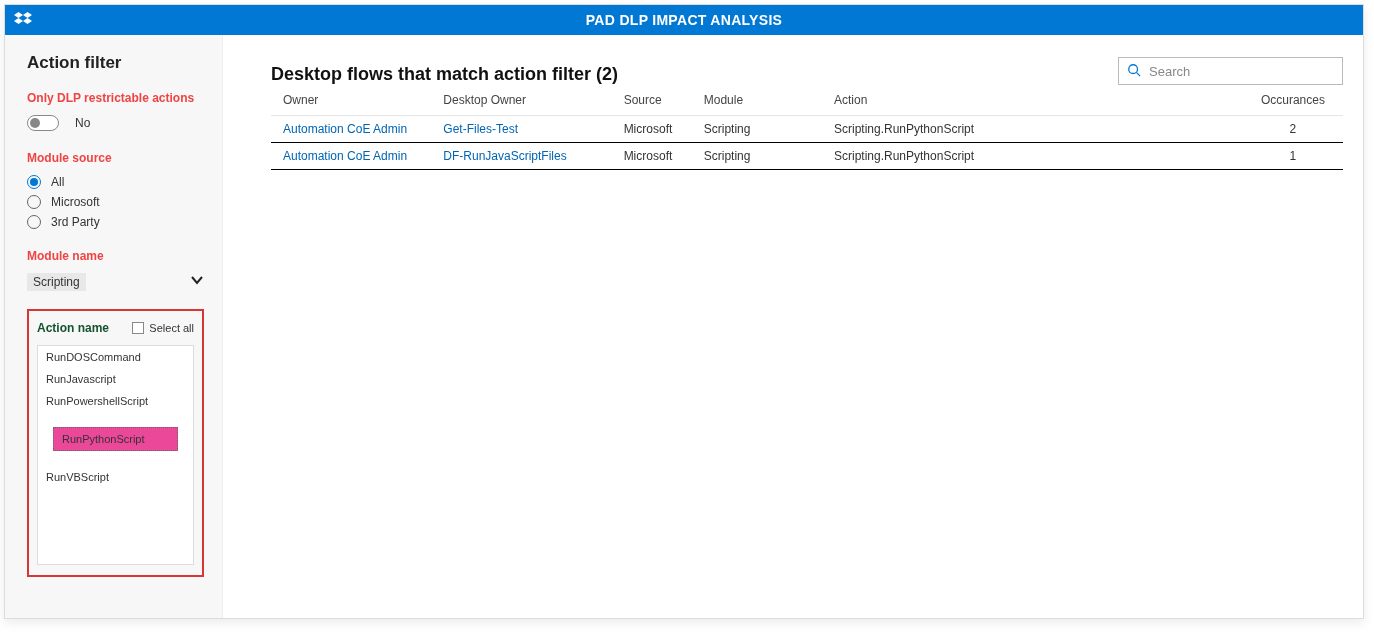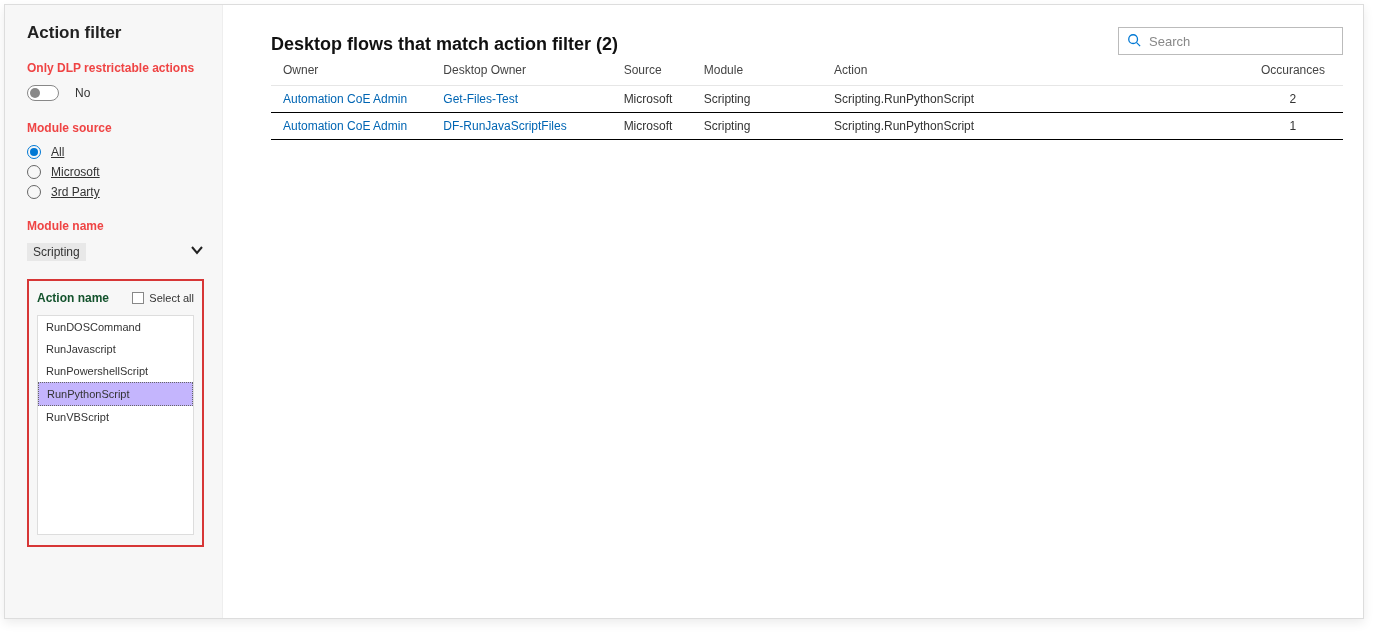--- a/index.html
+++ b/index.html
@@ -90,21 +90,21 @@
       position: absolute;
       left: 2px; top: 2px;
       width: 10px; height: 10px;
       background: #888;
       border-radius: 50%;
     }
     .toggle-label {
       font-size: 12px;
       color: #333;
     }
-    .radio-group { margin-bottom: 20px; text-decoration: underline; }
+    .radio-group { margin-bottom: 20px; }
     .radio-row {
       display: flex;
       align-items: center;
       gap: 10px;
       margin-bottom: 6px;
       font-size: 12px;
       color: #333;
       cursor: pointer;
     }
     .radio {
@@ -176,22 +176,22 @@
       height: 220px;
     }
     .action-item {
       padding: 5px 8px;
       font-size: 11px;
       color: #333;
       cursor: pointer;
     }
     .action-item.selected {
       border: 1px dotted #666;
-      background: #c4b5fd;
-      margin: 0;
+      background: #ec4899;
+      margin: 15px;
     }
     .main {
       flex: 1;
       padding: 22px 20px;
       overflow: auto;
     }
     .main-header {
       display: flex;
       align-items: flex-end;
       justify-content: space-between;
@@ -245,20 +245,31 @@
     .col-source { width: 80px; }
     .col-module { width: 130px; }
     .col-action { width: 420px; }
     .col-occ { width: 100px; }
   </style>
 </head>
 <body>
 
 <div class="app-container">
 
+  <div class="header">
+    <div class="header-icon">
+      <svg width="18" height="18" viewBox="0 0 18 18" fill="#fff">
+        <polygon points="4.5,1 9,4 4.5,7 0,4"></polygon>
+        <polygon points="13.5,1 18,4 13.5,7 9,4"></polygon>
+        <polygon points="4.5,7 9,10 4.5,13 0,10"></polygon>
+        <polygon points="13.5,7 18,10 13.5,13 9,10"></polygon>
+      </svg>
+    </div>
+    <div class="header-title">PAD DLP IMPACT ANALYSIS</div>
+  </div>
 
   <div class="body">
 
     <div class="sidebar">
       <div class="sidebar-title">Action filter</div>
 
       <div class="sidebar-section-label">Only DLP restrictable actions</div>
       <div class="toggle-row">
         <div class="toggle"></div>
         <div class="toggle-label">No</div>

